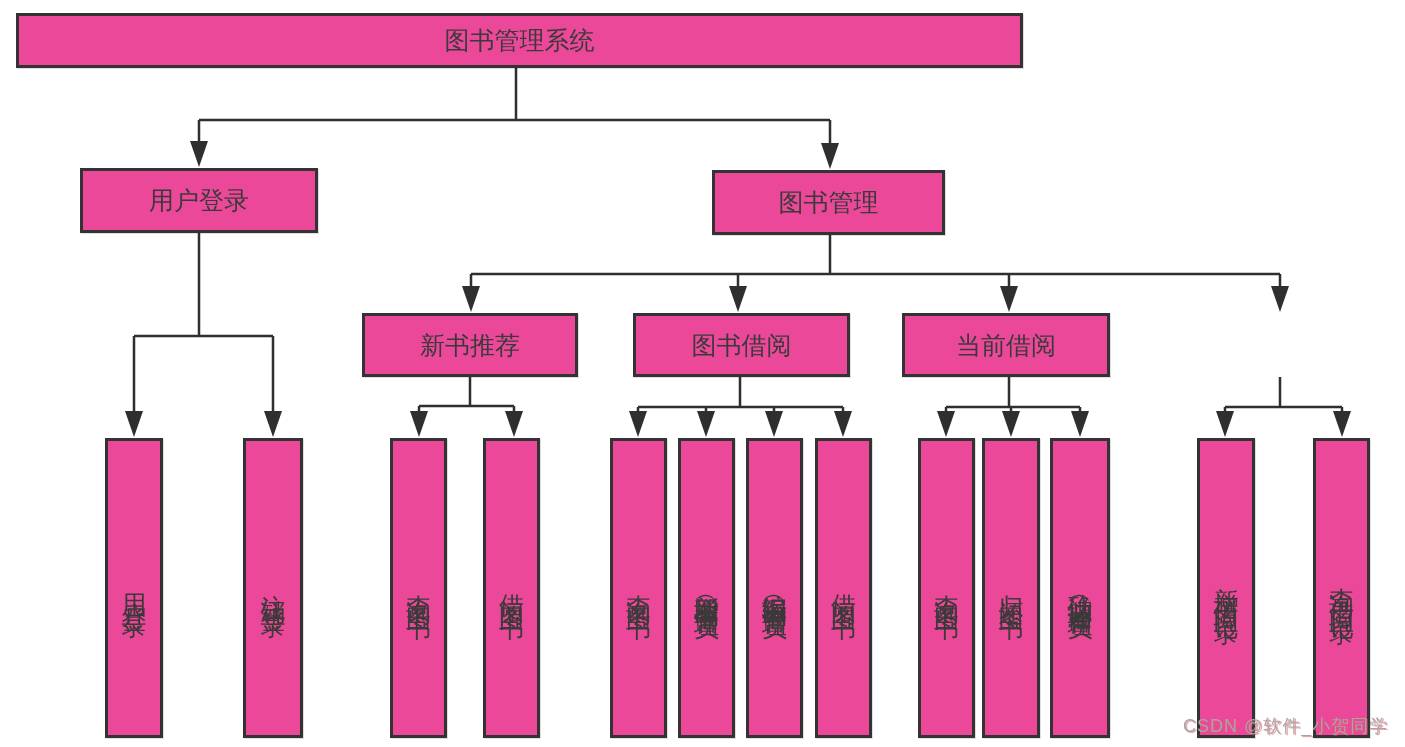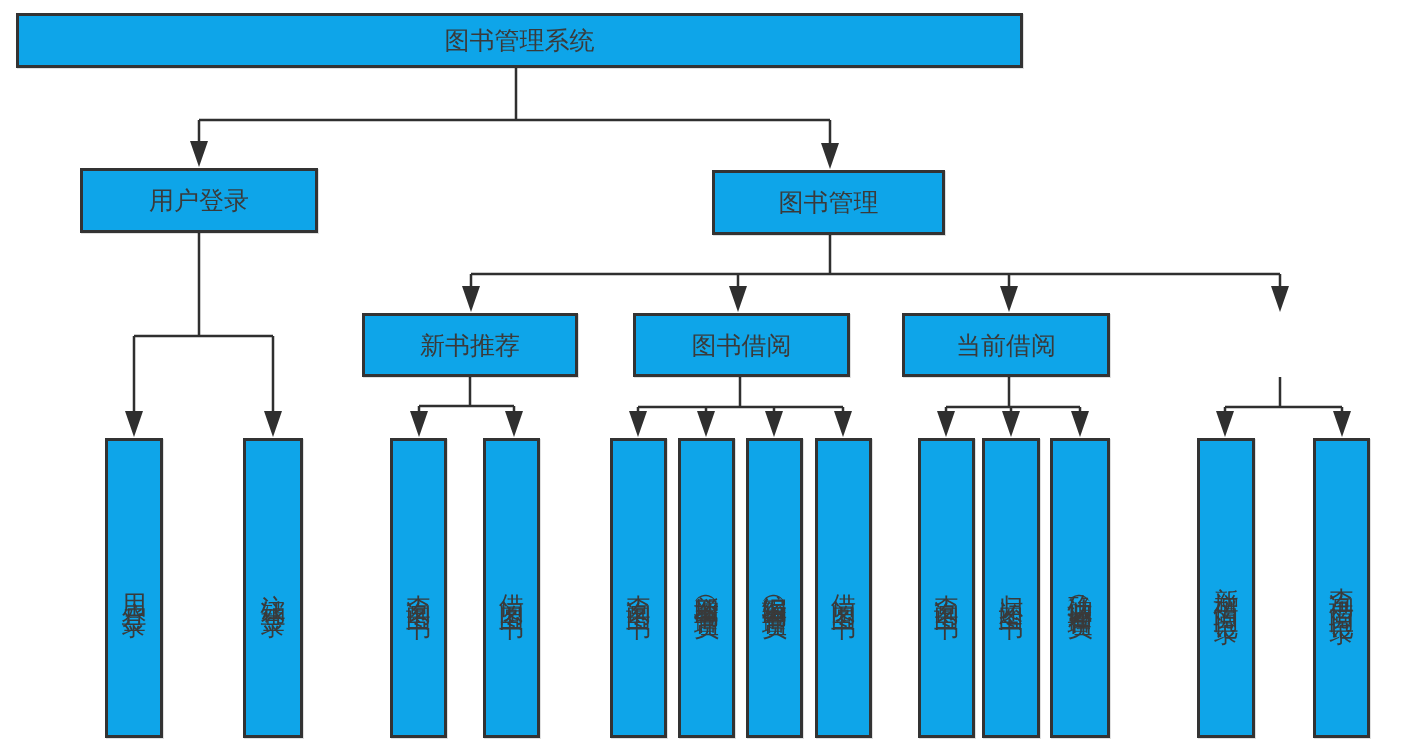--- a/index.html
+++ b/index.html
@@ -14,21 +14,21 @@
   #connectors {
     position: absolute;
     left: 0; top: 0;
     width: 1405px; height: 747px;
     pointer-events: none;
   }
   .node {
     position: absolute;
     box-sizing: border-box;
     border: 3px solid #333333;
-    background: #0ea5e9;
+    background: #ec4899;
     color: #3a3a3a;
     font-size: 25px;
     display: flex;
     align-items: center;
     justify-content: center;
     white-space: nowrap;
     box-shadow: 1px 1px 0 rgba(0,0,0,0.12);
   }
   .v {
     writing-mode: vertical-rl;
@@ -120,14 +120,15 @@
   <div class="node v long" style="left:746px; top:438px; width:57px; height:300px;">编辑图书（管理员）</div>
   <div class="node v" style="left:815px; top:438px; width:57px; height:300px;">借阅图书</div>
 
   <div class="node v" style="left:918px; top:438px; width:57px; height:300px;">查询图书</div>
   <div class="node v" style="left:982px; top:438px; width:58px; height:300px;">归还图书</div>
   <div class="node v long" style="left:1050px; top:438px; width:60px; height:300px;">确认归还（管理员）</div>
 
   <div class="node v" style="left:1197px; top:438px; width:58px; height:300px;">新增借阅记录</div>
   <div class="node v" style="left:1313px; top:438px; width:57px; height:300px;">查询借阅记录</div>
 
+  <div id="watermark">CSDN @软件_小贺同学</div>
 
 </div>
 
 </body></html>

